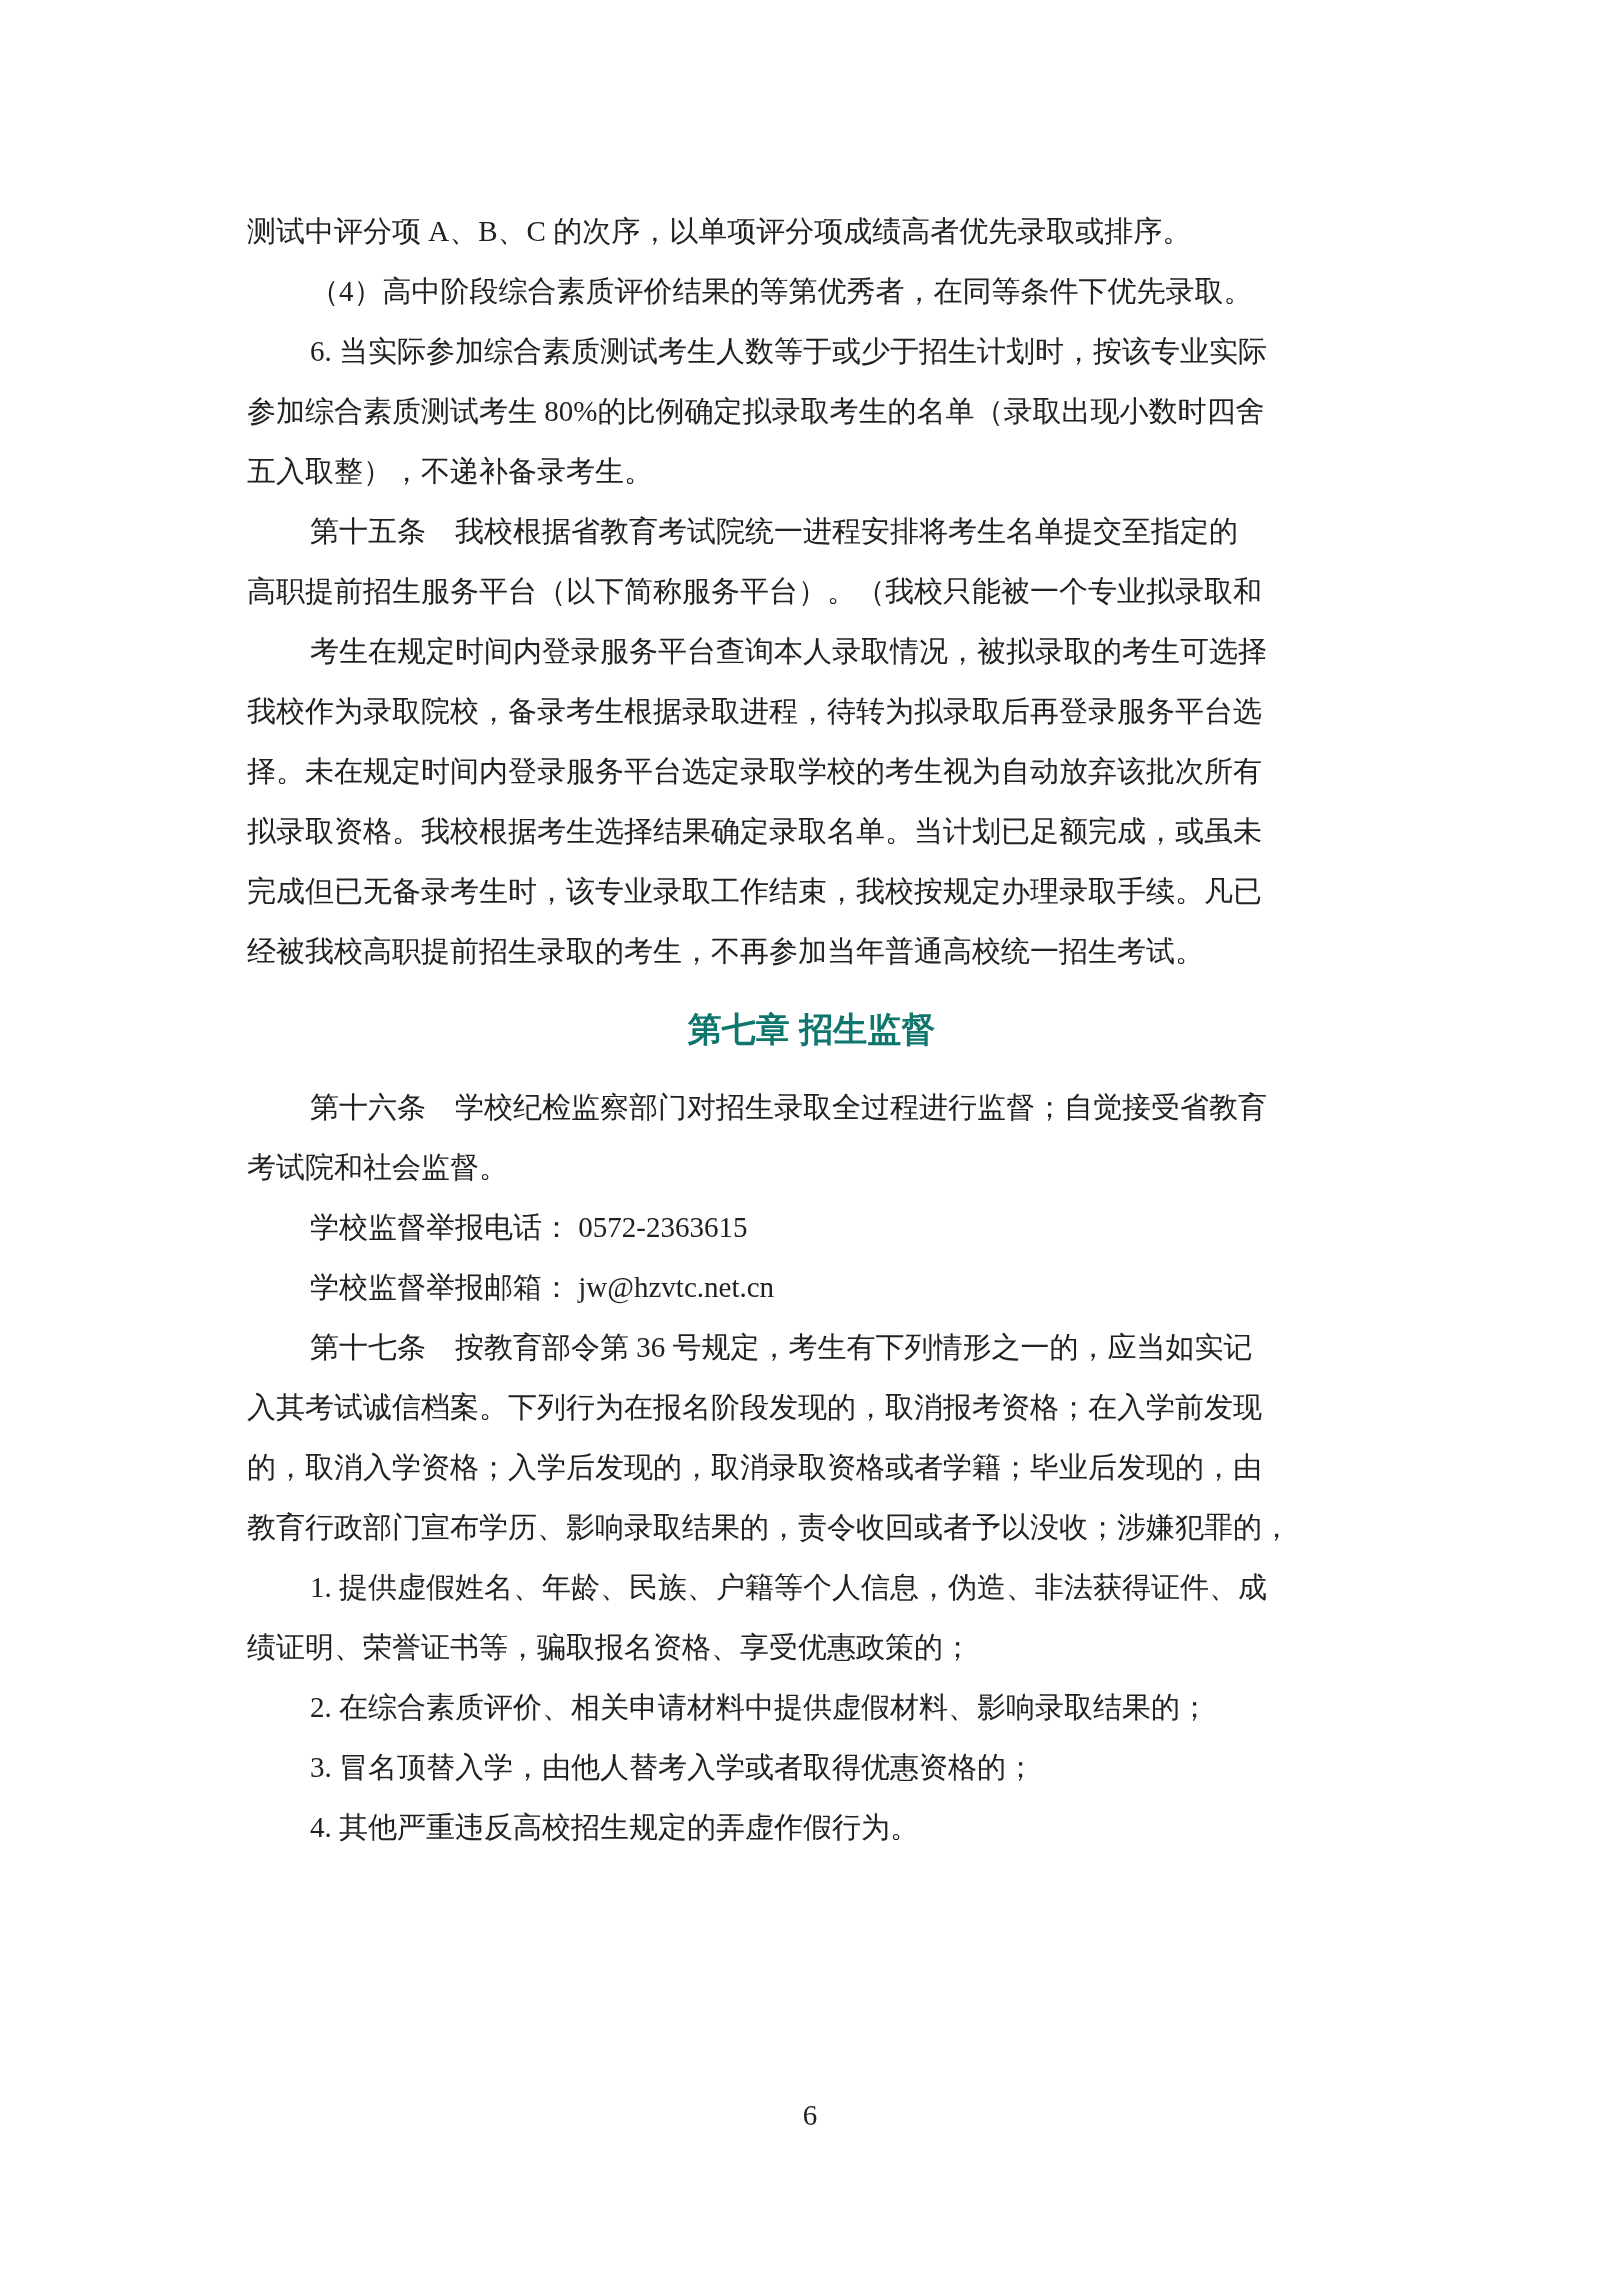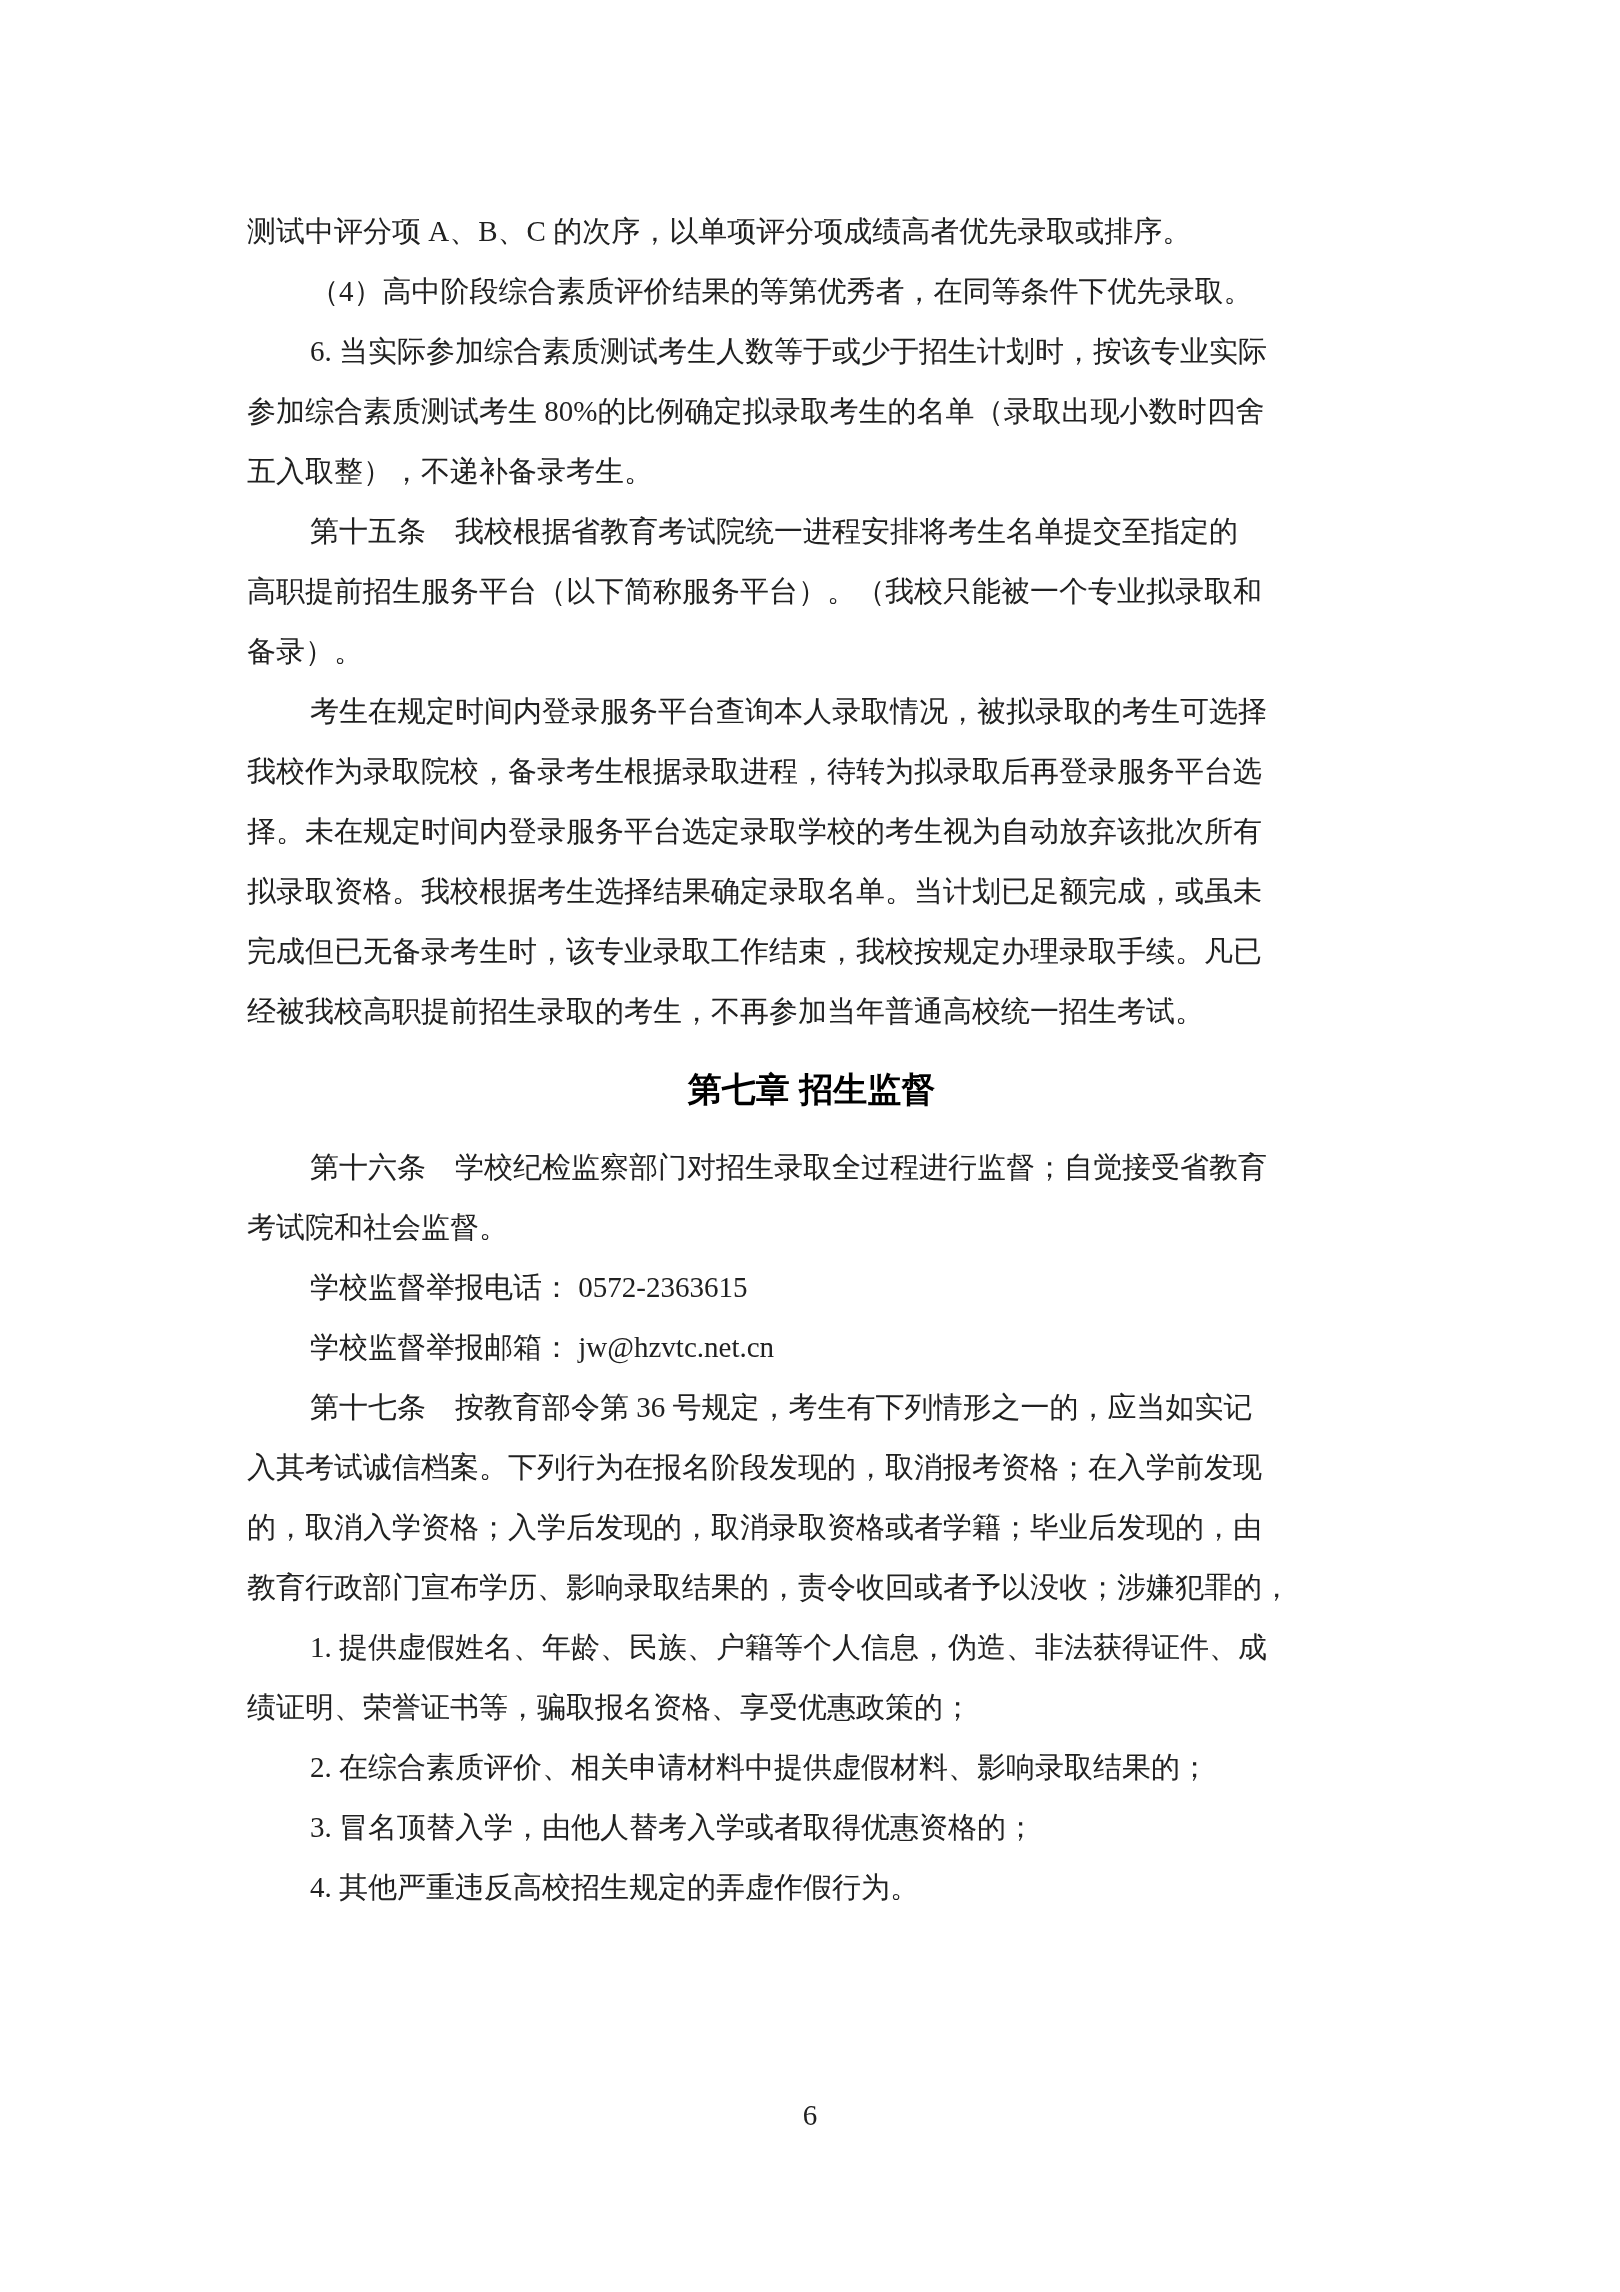--- a/index.html
+++ b/index.html
@@ -34,21 +34,21 @@
     text-indent: 63px;
   }
   .chapter-heading {
     height: 60px;
     line-height: 60px;
     margin: 17.6px 0 18.6px 0;
     text-align: center;
     font-size: 34px;
     font-weight: bold;
     font-family: "Liberation Sans", "DejaVu Sans", sans-serif;
-    color: #000000;
+    color: #0f766e;
     white-space: nowrap;
   }
   .page-number {
     position: absolute;
     left: 0;
     top: 2096px;
     width: 100%;
     text-align: center;
     font-size: 29px;
     line-height: 39px;
@@ -60,21 +60,20 @@
 
 <div class="page">
   <div class="content">
     <div class="ln">测试中评分项 A、B、C 的次序，以单项评分项成绩高者优先录取或排序。</div>
     <div class="ln ind">（4）高中阶段综合素质评价结果的等第优秀者，在同等条件下优先录取。</div>
     <div class="ln ind">6. 当实际参加综合素质测试考生人数等于或少于招生计划时，按该专业实际</div>
     <div class="ln">参加综合素质测试考生 80%的比例确定拟录取考生的名单（录取出现小数时四舍</div>
     <div class="ln">五入取整），不递补备录考生。</div>
     <div class="ln ind">第十五条　我校根据省教育考试院统一进程安排将考生名单提交至指定的</div>
     <div class="ln">高职提前招生服务平台（以下简称服务平台）。（我校只能被一个专业拟录取和</div>
-    <div class="ln">备录）。</div>
     <div class="ln ind">考生在规定时间内登录服务平台查询本人录取情况，被拟录取的考生可选择</div>
     <div class="ln">我校作为录取院校，备录考生根据录取进程，待转为拟录取后再登录服务平台选</div>
     <div class="ln">择。未在规定时间内登录服务平台选定录取学校的考生视为自动放弃该批次所有</div>
     <div class="ln">拟录取资格。我校根据考生选择结果确定录取名单。当计划已足额完成，或虽未</div>
     <div class="ln">完成但已无备录考生时，该专业录取工作结束，我校按规定办理录取手续。凡已</div>
     <div class="ln">经被我校高职提前招生录取的考生，不再参加当年普通高校统一招生考试。</div>
 
     <div class="chapter-heading">第七章 招生监督</div>
 
     <div class="ln ind">第十六条　学校纪检监察部门对招生录取全过程进行监督；自觉接受省教育</div>

